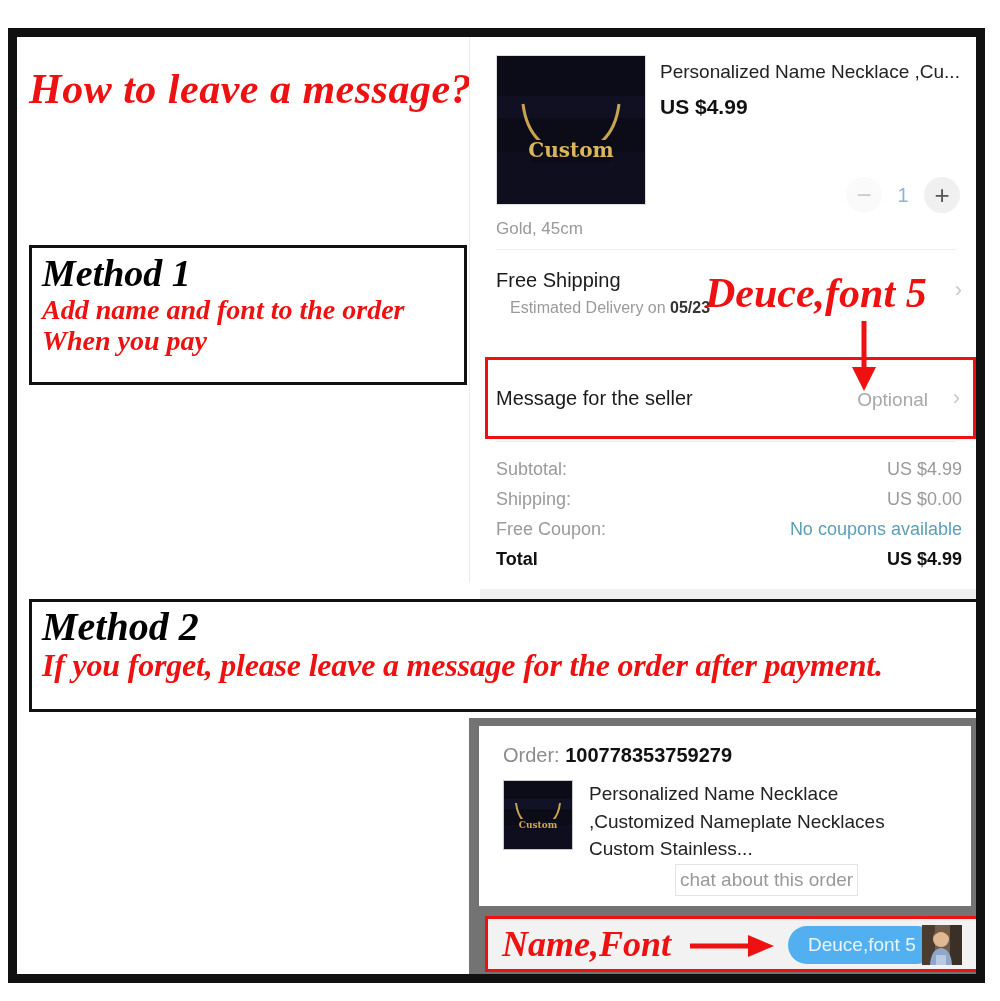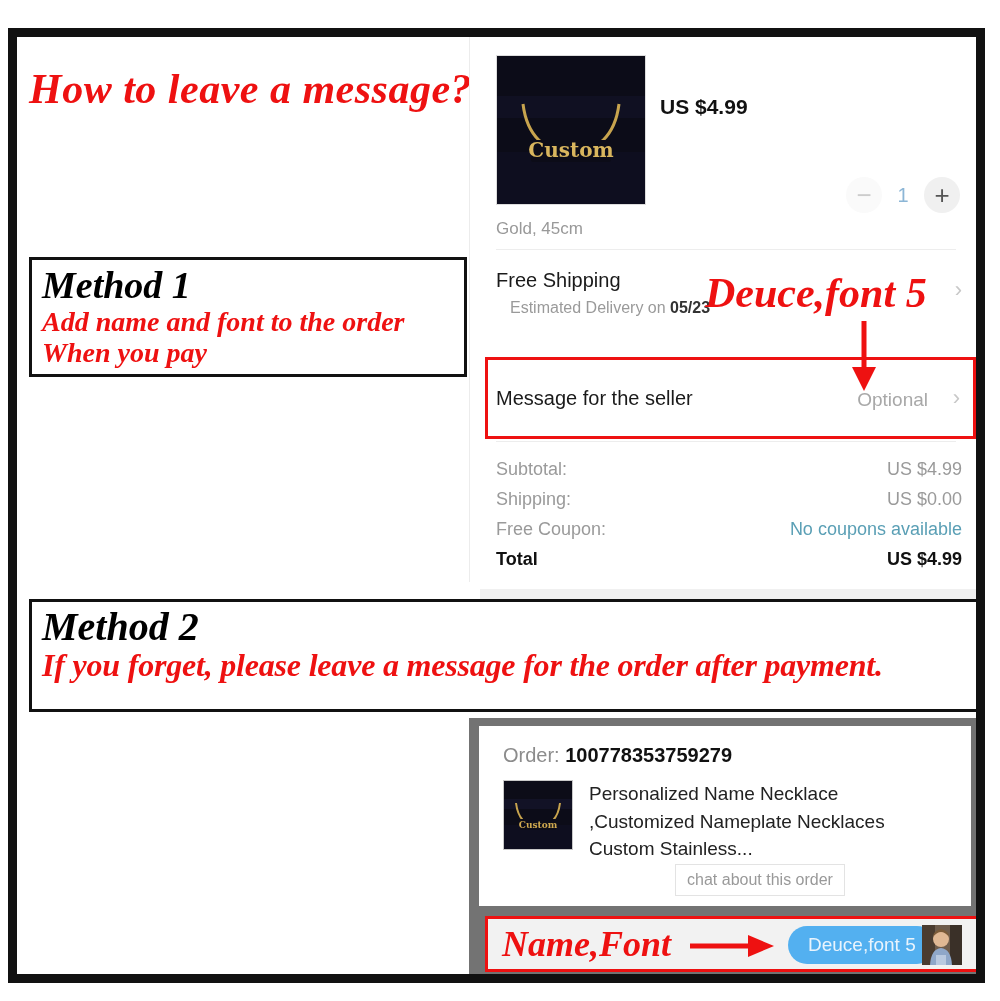--- a/index.html
+++ b/index.html
@@ -52,23 +52,23 @@
 
   
   .method-box {
     position: absolute;
     border: 3px solid #111111;
     background: #ffffff;
     box-sizing: border-box;
   }
   #method1-box {
     left: 12px;
-    top: 220px;
+    top: 208px;
     width: 438px;
-    height: 120px;
+    height: 140px;
     padding: 6px 4px 0 10px;
   }
   #method2-box {
     left: 12px;
     top: 562px;
     width: 955px;
     height: 113px;
     padding: 4px 10px 0 10px;
   }
   .method-title {
@@ -347,29 +347,29 @@
     left: 110px; top: 54px;
     width: 356px;
     font-size: 19px;
     line-height: 1.45;
     color: #222222;
   }
   #chat-btn {
     position: absolute;
     left: 196px;
     top: 138px;
-    width: 170px;
+    width: 183px;
     height: 32px;
     border: 1px solid #e3e3e3;
     background: #ffffff;
     box-sizing: border-box;
     display: flex;
     align-items: center;
     justify-content: center;
-    font-size: 16px;
+    font-size: 19px;
     color: #999999;
     text-align: center;
   }
 
   
   #chat-strip {
     position: absolute;
     left: 16px;
     top: 198px;
     width: 572px;
@@ -446,20 +446,21 @@
           <svg width="148" height="148" viewBox="0 0 148 148">
             <rect width="148" height="148" fill="#0c0c18"></rect>
             <rect y="40" width="148" height="22" fill="#14142a" opacity="0.6"></rect>
             <rect y="96" width="148" height="52" fill="#101022" opacity="0.7"></rect>
             <path d="M26 48 C 30 80, 48 96, 74 96 C 100 96, 118 80, 122 48" fill="none" stroke="#c8a44e" stroke-width="3"></path>
             <rect x="34" y="84" width="80" height="22" rx="2" fill="#0c0c18"></rect>
             <text x="74" y="101" font-family="'DejaVu Serif', serif" font-size="20" font-weight="bold" fill="#d9b65e" text-anchor="middle">Custom</text>
           </svg>
         </div>
 
+        <div id="product-title">Personalized Name Necklace ,Cu...</div>
         <div id="product-price">US $4.99</div>
 
         <div id="stepper">
           <div class="step-btn" id="step-minus">−</div>
           <div id="step-qty">1</div>
           <div class="step-btn" id="step-plus">+</div>
         </div>
       </div>
 
       <div id="variant">Gold, 45cm</div>

